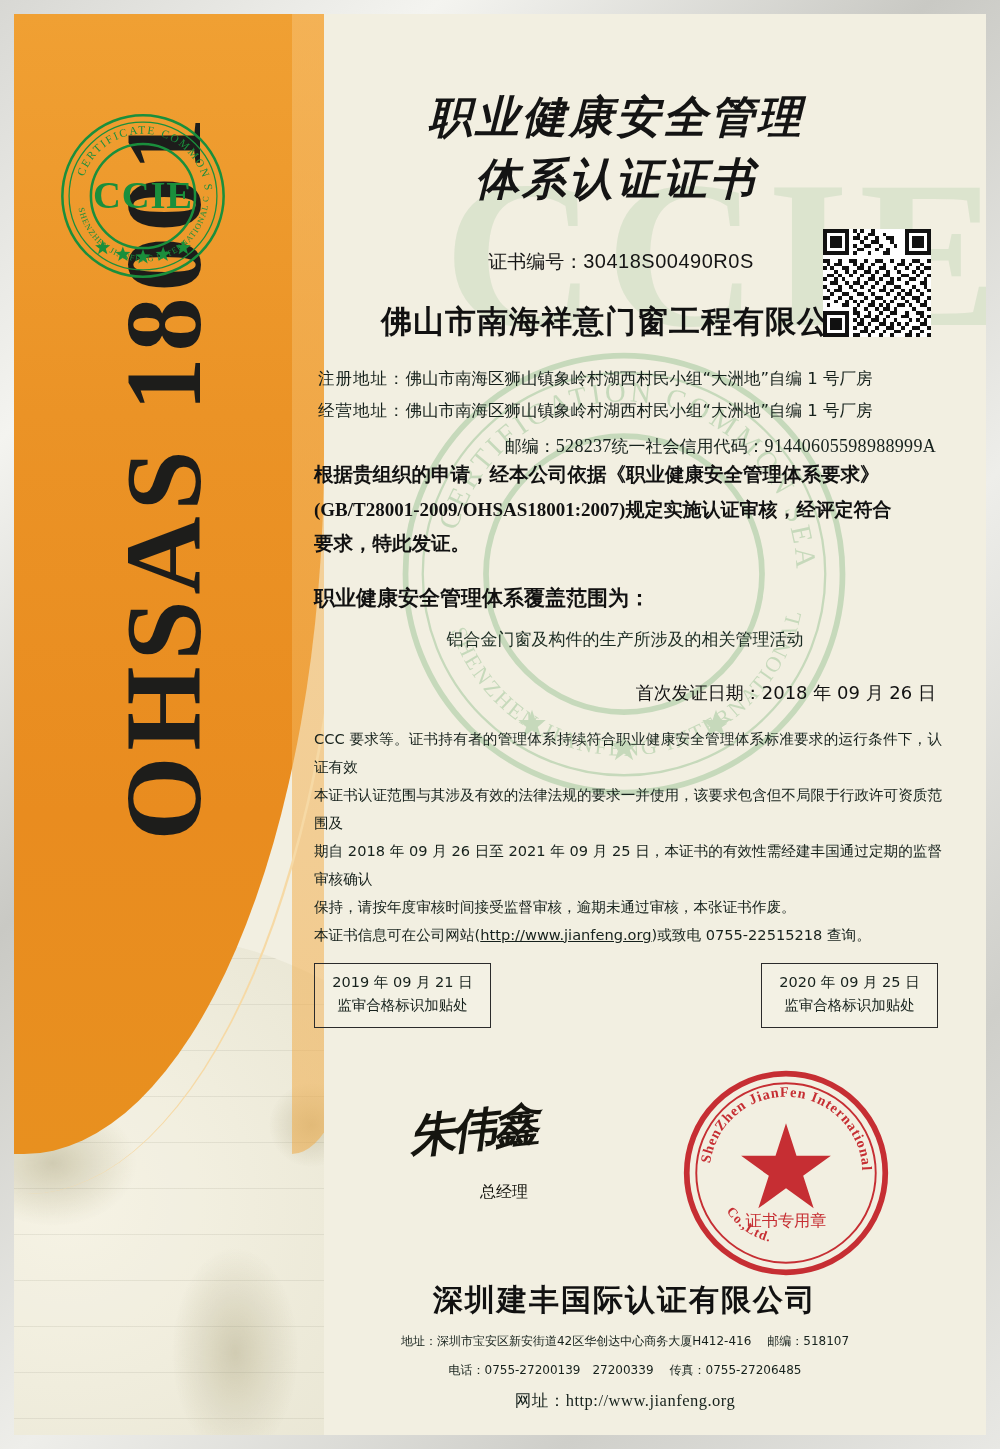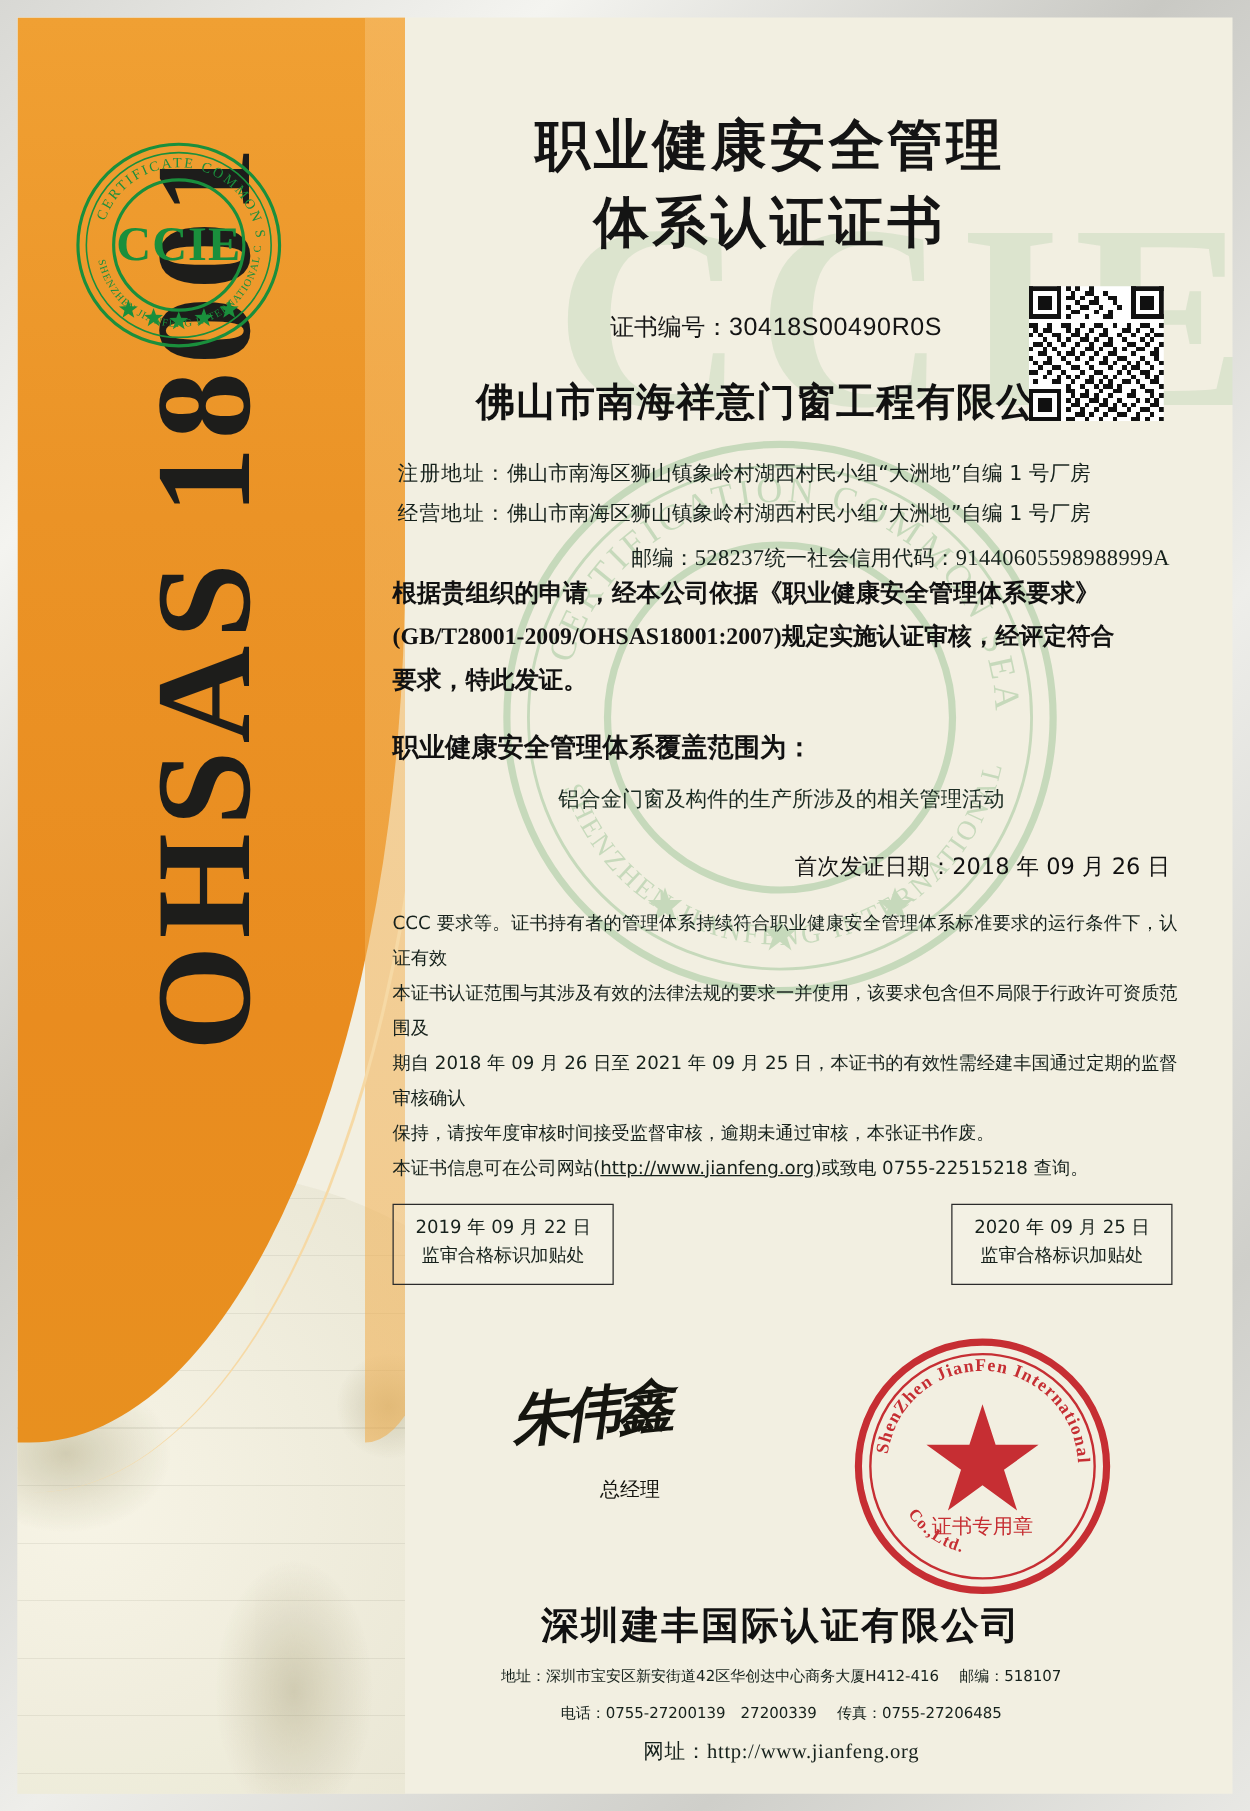--- a/index.html
+++ b/index.html
@@ -157,20 +157,21 @@
   .cert-title {
     margin-top: 72px;
     text-align: center;
     font-family: "DejaVu Sans", sans-serif;
     font-size: 44px;
     font-weight: bold;
     color: #141414;
     letter-spacing: 3px;
     line-height: 1.42;
     padding-right: 28px;
+    font-style: italic;
   }
   .qr {
     position: absolute;
     right: 55px;
     top: 215px;
     width: 108px;
     height: 108px;
   }
   .cert-no {
     margin-top: 38px;
@@ -681,21 +682,21 @@
         <div>本证书认证范围与其涉及有效的法律法规的要求一并使用，该要求包含但不局限于行政许可资质范围及</div>
         <div>期自 2018 年 09 月 26 日至 2021 年 09 月 25 日，本证书的有效性需经建丰国通过定期的监督审核确认</div>
         <div>保持，请按年度审核时间接受监督审核，逾期未通过审核，本张证书作废。</div>
         <div>
           <span>本证书信息可在公司网站(</span><span class="link">http://www.jianfeng.org</span><span>)或致电 0755-22515218 查询。</span>
         </div>
       </div>
 
       <div class="stamp-boxes">
         <div class="stamp-box">
-          <div>2019 年 09 月 22 日</div>
+          <div>2019 年 09 月 21 日</div>
           <div>监审合格标识加贴处</div>
         </div>
         <div class="stamp-box">
           <div>2020 年 09 月 25 日</div>
           <div>监审合格标识加贴处</div>
         </div>
       </div>
 
       <div class="sign-area">
         <div class="signature">朱伟鑫</div>

